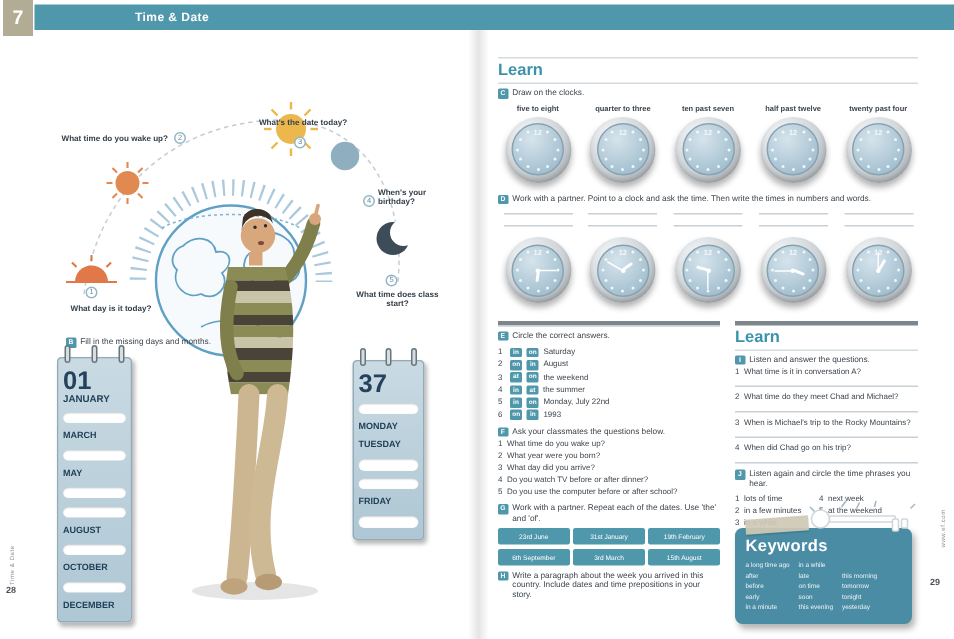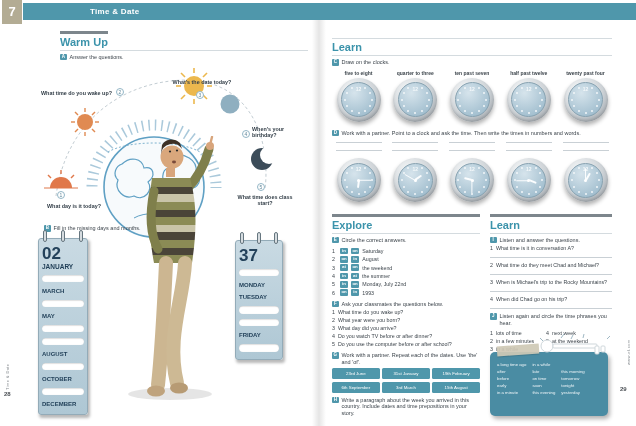--- a/index.html
+++ b/index.html
@@ -107,29 +107,20 @@
     <span class="header-title">Time &amp; Date</span>
   </div>
   <div class="gutter"></div>
 
   <span class="vside" style="left:5px; top:335px; height:55px;">Time &amp; Date</span>
   <span class="pageno" style="left:4px; top:391px;">28</span>
 
   <span class="vside" style="left:626px; top:305px; height:60px;">www.ef.com</span>
   <span class="pageno" style="left:620px; top:386px;">29</span>
 
-  <div class="rcol" style="left:60px; top:31px; width:248px;">
-    <div class="thick" style="width:48px;"></div>
-    <div class="h" style="margin:2px 0 2px;">Warm Up</div>
-    <div class="thin"></div>
-    <div class="task" style="margin-top:3px;">
-      <span class="letter">A</span>
-      <span>Answer the questions.</span>
-    </div>
-  </div>
 
   <div id="scene">
     <svg width="274" height="180" viewBox="0 0 274 180">
       <defs>
           <clipPath id="tophalf">
             <rect x="0" y="0" width="274" height="128"></rect>
           </clipPath>
         </defs>
 
       <path d="M18 136 C28 60 86 20 150 20 C212 22 233 78 227 130" fill="none" stroke="#c3cdd3" stroke-width="1" stroke-dasharray="3,2.5"></path>
@@ -250,21 +241,21 @@
     <span class="letter">B</span>
     <span>Fill in the missing days and months.</span>
   </div>
 
   <div class="calendar" style="left:38px; top:238px; width:50px; height:177px;">
     <div class="cal-rings">
         <span class="cal-ring"></span>
         <span class="cal-ring"></span>
         <span class="cal-ring"></span>
       </div>
-    <div class="cal-num">02</div>
+    <div class="cal-num">01</div>
     <div class="cal-hdr">JANUARY</div>
     <div class="cal-row blank">
         <span class="cal-input"></span>
       </div>
     <div class="cal-row label">
         <span>MARCH</span>
       </div>
     <div class="cal-row blank">
         <span class="cal-input"></span>
       </div>
@@ -547,21 +538,20 @@
               <i class="hand minute" style="transform: rotate(0deg);"></i>
               <i class="pin"></i>
             </div>
           </div>
       </div>
     </div>
   </div>
 
   <div class="rcol" style="left:332px; top:214px; width:148px;">
     <div class="thick"></div>
-    <div class="h" style="margin:2px 0 2px;">Explore</div>
     <div class="thin"></div>
     <div class="task" style="margin:3px 0 4px;">
       <span class="letter">E</span>
       <span>Circle the correct answers.</span>
     </div>
     <div class="ex-row">
         <span class="ex-num">1</span>
         <span class="opt">in</span>
         <span class="opt">on</span>
         <span>Saturday</span>
@@ -693,20 +683,21 @@
     </g>
     <g stroke="#9fb8c4" stroke-width="1">
       <line x1="24" y1="5" x2="27" y2="1"></line>
         <line x1="34" y1="6" x2="36" y2="2"></line>
       <line x1="3" y1="5" x2="6" y2="8"></line>
         <line x1="46" y1="5" x2="47" y2="1"></line>
       <line x1="70" y1="6" x2="73" y2="3"></line>
     </g>
   </svg>
   <div id="keywords">
+    <div class="kw-title">Keywords</div>
     <div class="kwcols">
       <div>
         <span>a long time ago</span>
           <span>after</span>
           <span>before</span>
           <span>early</span>
           <span>in a minute</span>
       </div>
       <div>
         <span>in a while</span>

